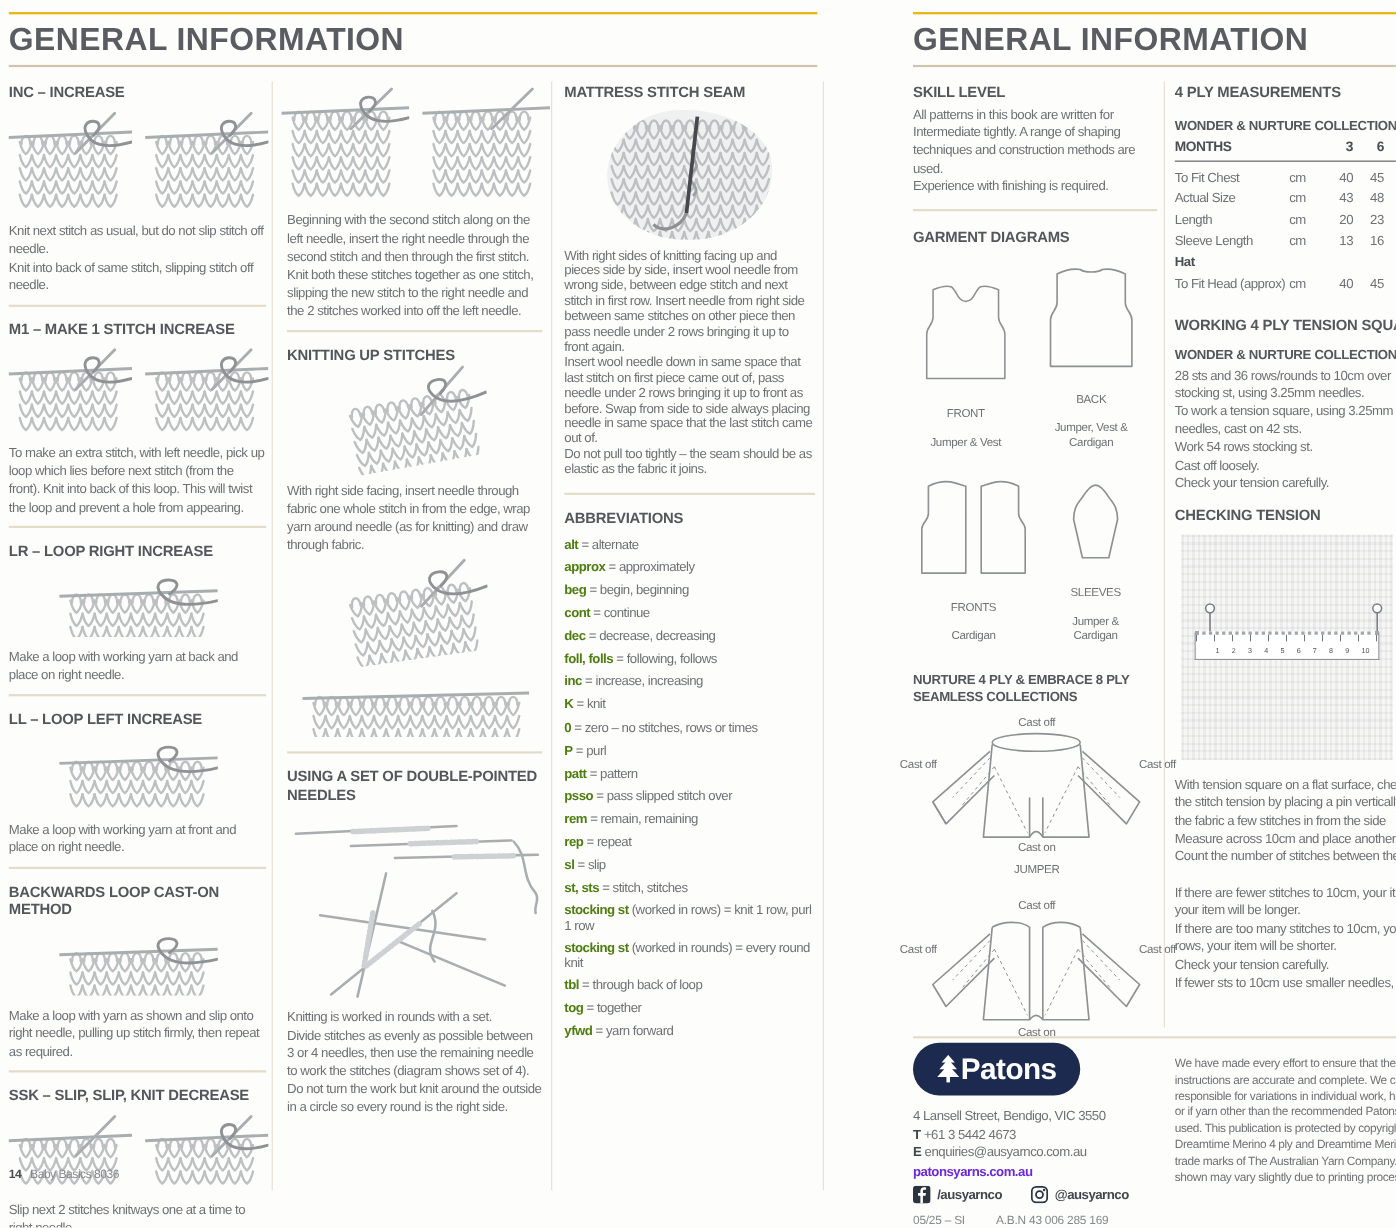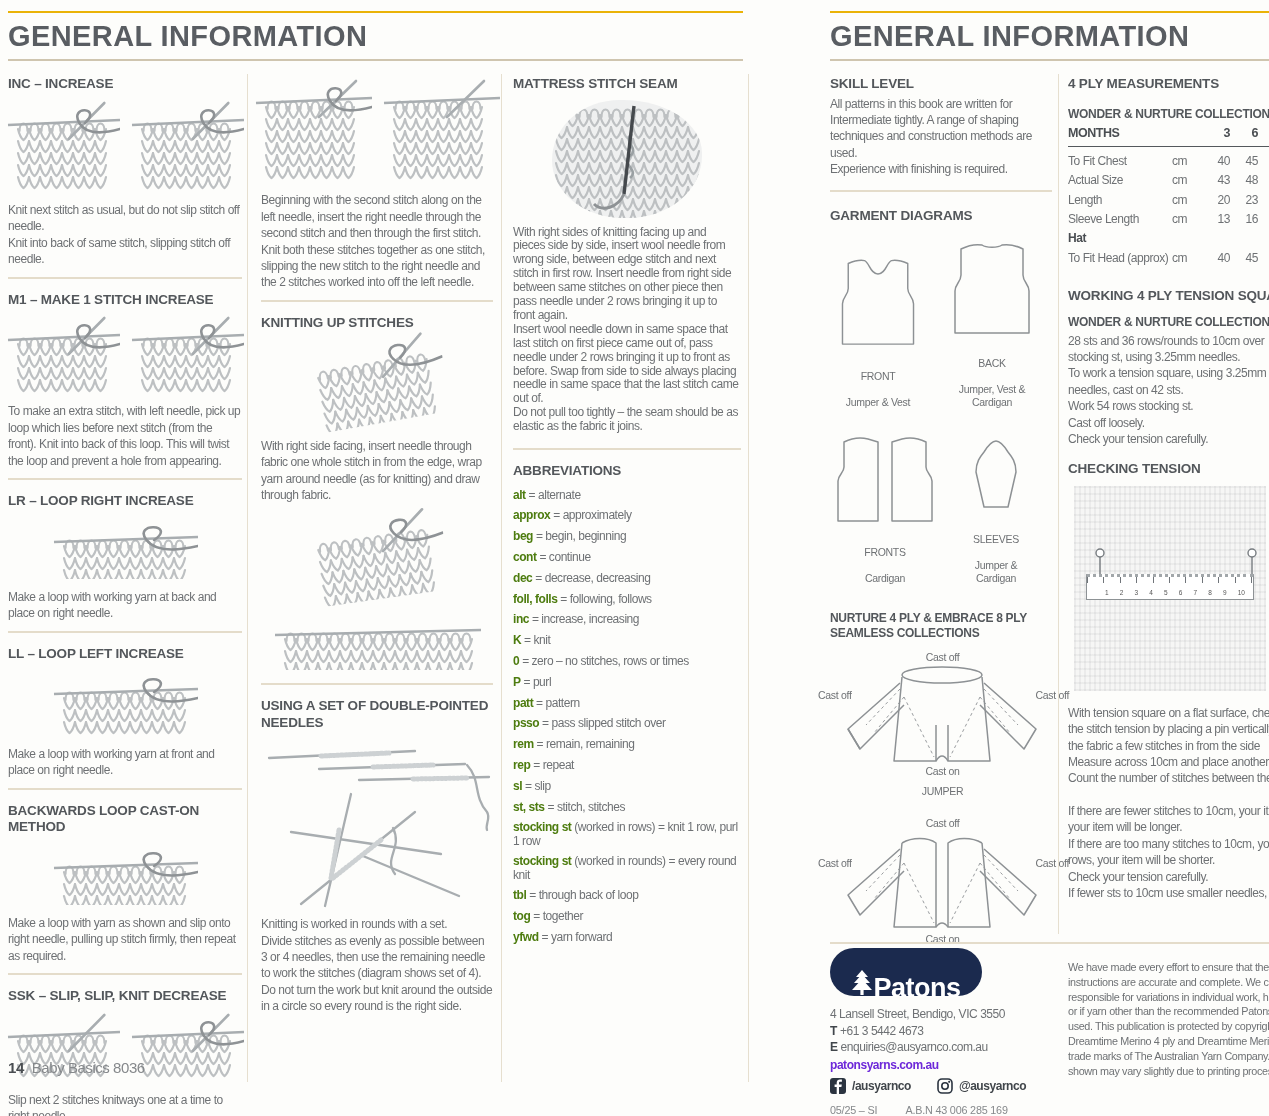--- a/index.html
+++ b/index.html
@@ -17,21 +17,21 @@
 .illus{display:flex;justify-content:center;gap:10px;align-items:flex-end;margin:2px 0 6px}
 .knitsvg path{fill:none;stroke:#bdc0c2;stroke-width:2.2;stroke-linecap:round}
 .knitsvg .ndl{stroke:#a8adb0;stroke-width:2.6;fill:none}
 .knitsvg .yrn{stroke:#8e9295;stroke-width:2.6;fill:none}
 .outline{fill:none;stroke:#8d9194;stroke-width:1.5;stroke-linejoin:round}
 .dash{stroke-dasharray:3 3;stroke-width:.9}
 .needles line,.needles path{stroke:#a8adb0;stroke-width:2.3;stroke-linecap:round;fill:none}
 .needles .coil{stroke:#cdd1d3;stroke-width:5;stroke-dasharray:1.6 2.4}
 .abbr-item{margin-bottom:7.6px;line-height:13.2px}
 .abbr-item b,.bold-dark{color:#4d7c0f;font-weight:700}
-.footer{position:absolute;left:8px;top:1060px;font-size:15px;color:#85888b}
+.footer{position:absolute;left:8px;top:1060px;font-size:11px;color:#85888b}
 .footer b{color:#4a4e52;margin-right:8px}
 .diag-label{font-size:10.5px;line-height:13px;text-align:center;color:#6e7174;white-space:pre-line;letter-spacing:-0.3px}
 .subhead{font-size:12px;font-weight:700;color:#53575b;white-space:pre-line;line-height:15px;margin:0 0 8px;letter-spacing:-0.3px}
 .gwrap{position:relative;width:225px}
 .cast{position:absolute;font-size:10.5px;color:#6e7174;letter-spacing:-0.3px}
 .gname{position:absolute;width:100%;text-align:center;font-size:10.5px;color:#6e7174;letter-spacing:-0.3px}
 .m-row{display:grid;grid-template-columns:104px 30px 28px 28px 28px;height:19.5px;align-items:center}
 .m-row .v{text-align:right}
 .m-head{display:grid;grid-template-columns:104px 30px 28px 28px 28px;height:20px;align-items:center;font-weight:700;color:#4a4e52;font-size:12.5px}
 .m-head .v{text-align:right}
@@ -40,21 +40,21 @@
 .pre{white-space:pre;margin:0 0 9px}
 .tension{position:relative;width:192px;height:205px;margin:4px 0 14px 6px;
   background:repeating-linear-gradient(90deg,#ebebeb 0 2px,#f6f6f5 2px 5px),repeating-linear-gradient(0deg,rgba(120,124,128,.08) 0 2px,rgba(0,0,0,0) 2px 7px);
   background-blend-mode:multiply}
 .ruler{position:absolute;left:12px;top:88px;width:168px;height:26px;background:#fff;border:1px solid #8d9295;border-top:3px dotted #a2a7aa;
   background-image:repeating-linear-gradient(90deg,#70757a 0 1px,rgba(0,0,0,0) 1px 16.4px);background-size:100% 6px;background-repeat:no-repeat}
 .ruler-nums{position:absolute;left:0;right:0;top:8px;display:flex;justify-content:space-between;padding:0 8px 0 18px;font-size:6.5px;letter-spacing:0;color:#555}
 .pin{position:absolute}
 .legal{position:absolute;left:1068px;top:960px;width:230px;font-size:10.8px;letter-spacing:-0.35px;line-height:14.8px;white-space:pre}
 .patons{position:absolute;left:830px;top:948px;width:230px}
-.plogo{width:152px;height:48px;background:#1b2a4e;border-radius:26px;display:flex;align-items:flex-end;justify-content:center;gap:0}
+.plogo{width:152px;height:48px;background:#1b2a4e;border-radius:26px;display:flex;align-items:center;justify-content:center;gap:0}
 .plogo span{color:#fff;font-weight:700;font-size:27px;letter-spacing:-0.5px}
 .paddr{margin-top:10px;line-height:16.5px}
 .pline b{color:#41464b;margin-right:3px}
 .pweb{font-weight:700;color:#6d28d9;margin-top:1px}
 .psocial{display:flex;align-items:center;gap:6px;margin-top:5px;font-weight:700;color:#41464b}
 .psocial .gap{width:14px}
 .pabn{margin-top:7px;font-size:10.8px;color:#85888b;letter-spacing:-0.2px}
 .pabn span{margin-right:26px}
 .rpage-hr{position:absolute;left:830px;top:942px;width:439px;height:2px;background:#e4dcca}
 </style>

